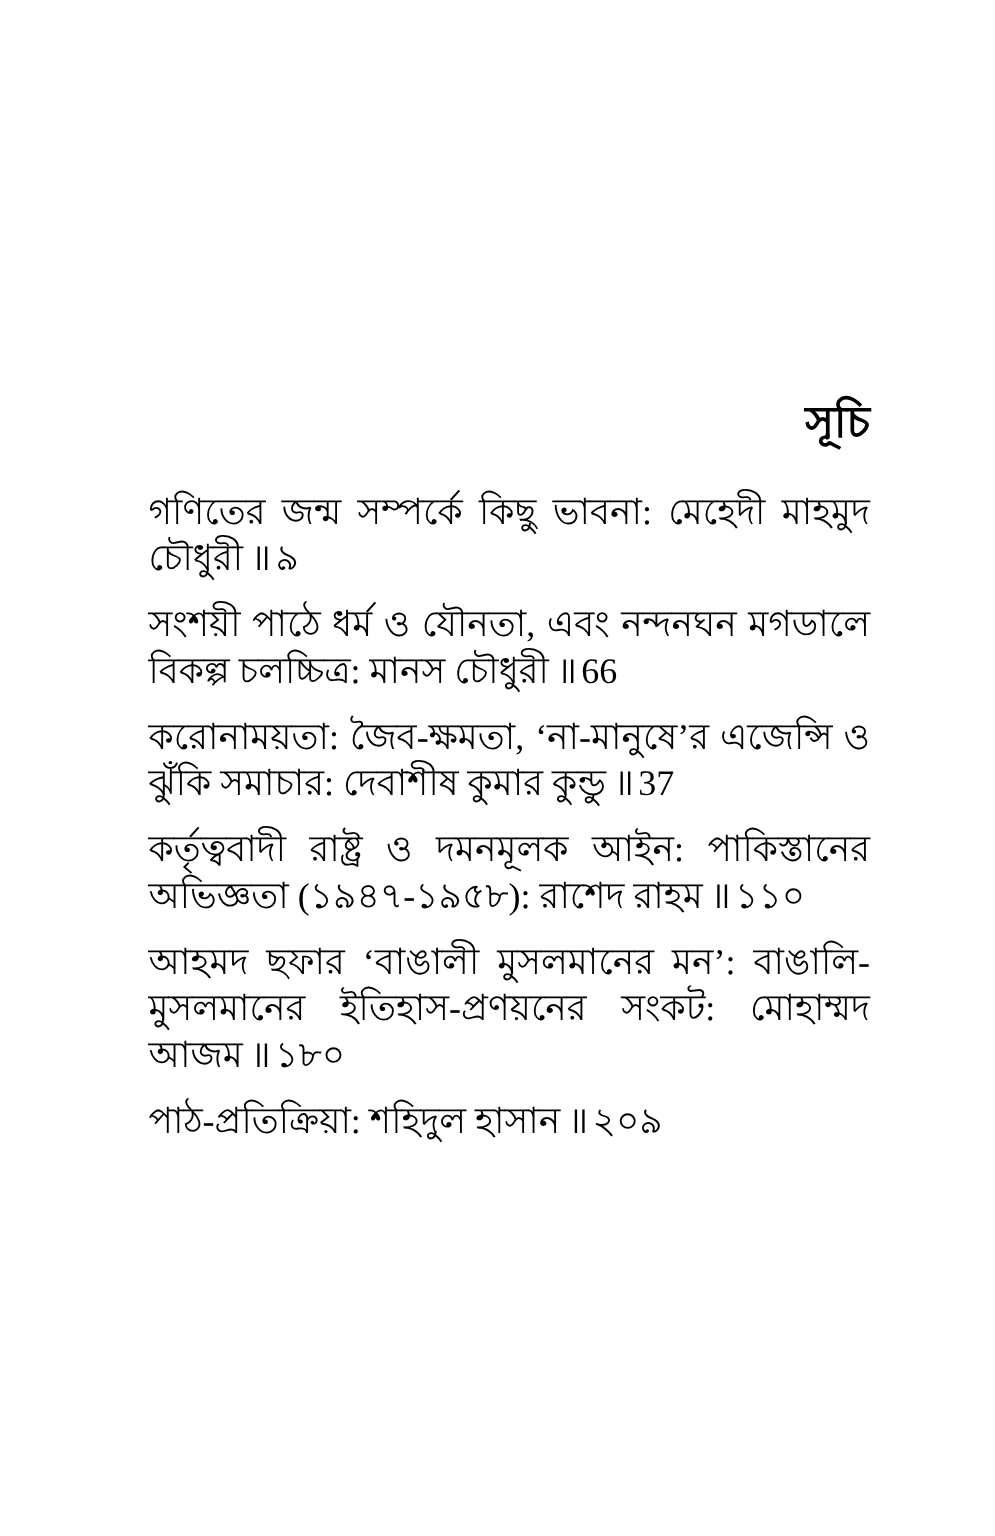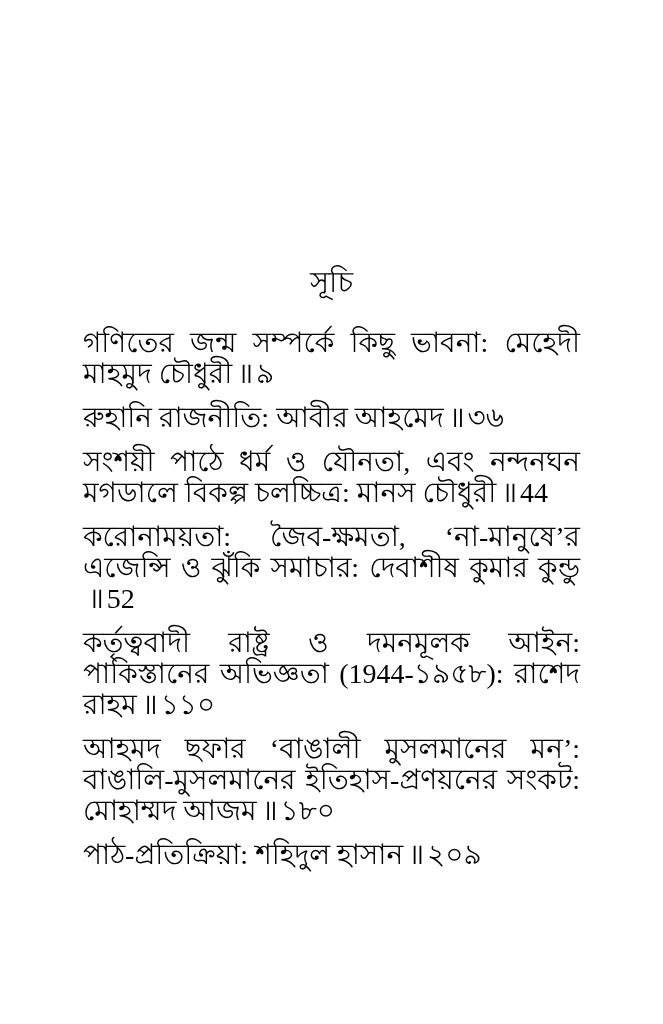--- a/index.html
+++ b/index.html
@@ -16,67 +16,64 @@
   }
   .page {
     box-sizing: border-box;
     width: 663px;
     height: 1024px;
     padding: 263px 83px 0 83px;
     background: #ffffff;
   }
   .title {
     font-size: 29px;
-    font-weight: normal;
+    font-weight: bold;
     line-height: 38px;
-    text-align: center;
+    text-align: right;
     margin: 0 0 26px 0;
   }
   .toc {
     width: 100%;
   }
   .entry {
-    font-size: 28px;
+    font-size: 24px;
     line-height: 31px;
-    margin: 0 0 13px 0;
+    margin: 0 0 13px 16px;
     text-align: justify;
     text-justify: inter-word;
   }
   .sep {
     display: inline-block;
     margin: 0 3px 0 5px;
   }
 </style>
 </head>
 <body>
 
 <div class="page">
   <h1 class="title">সূচি</h1>
 
   <div class="toc">
   <p class="entry">
     <span>গণিতের জন্ম সম্পর্কে কিছু ভাবনা: মেহেদী মাহমুদ চৌধুরী</span><span class="sep">॥</span><span>৯</span>
   </p>
 
-  <p class="entry">
-    <span>রুহানি রাজনীতি: আবীর আহমেদ</span><span class="sep">॥</span><span>৩৬</span>
-  </p>
 
   <p class="entry">
-    <span>সংশয়ী পাঠে ধর্ম ও যৌনতা, এবং নন্দনঘন মগডালে বিকল্প চলচ্চিত্র: মানস চৌধুরী</span><span class="sep">॥</span><span>44</span>
+    <span>সংশয়ী পাঠে ধর্ম ও যৌনতা, এবং নন্দনঘন মগডালে বিকল্প চলচ্চিত্র: মানস চৌধুরী</span><span class="sep">॥</span><span>66</span>
   </p>
 
 
   <p class="entry">
-    <span>করোনাময়তা: জৈব-ক্ষমতা, ‘না-মানুষে’র এজেন্সি ও ঝুঁকি সমাচার: দেবাশীষ কুমার কুন্ডু</span><span class="sep">॥</span><span>52</span>
+    <span>করোনাময়তা: জৈব-ক্ষমতা, ‘না-মানুষে’র এজেন্সি ও ঝুঁকি সমাচার: দেবাশীষ কুমার কুন্ডু</span><span class="sep">॥</span><span>37</span>
   </p>
 
 
   <p class="entry">
-    <span>কর্তৃত্ববাদী রাষ্ট্র ও দমনমূলক আইন: পাকিস্তানের অভিজ্ঞতা (1944-১৯৫৮): রাশেদ রাহম</span><span class="sep">॥</span><span>১১০</span>
+    <span>কর্তৃত্ববাদী রাষ্ট্র ও দমনমূলক আইন: পাকিস্তানের অভিজ্ঞতা (১৯৪৭-১৯৫৮): রাশেদ রাহম</span><span class="sep">॥</span><span>১১০</span>
   </p>
 
 
   <p class="entry">
     <span>আহমদ ছফার ‘বাঙালী মুসলমানের মন’: বাঙালি-মুসলমানের ইতিহাস-প্রণয়নের সংকট: মোহাম্মদ আজম</span><span class="sep">॥</span><span>১৮০</span>
   </p>
 
   <p class="entry">
     <span>পাঠ-প্রতিক্রিয়া: শহিদুল হাসান</span><span class="sep">॥</span><span>২০৯</span>
   </p>

